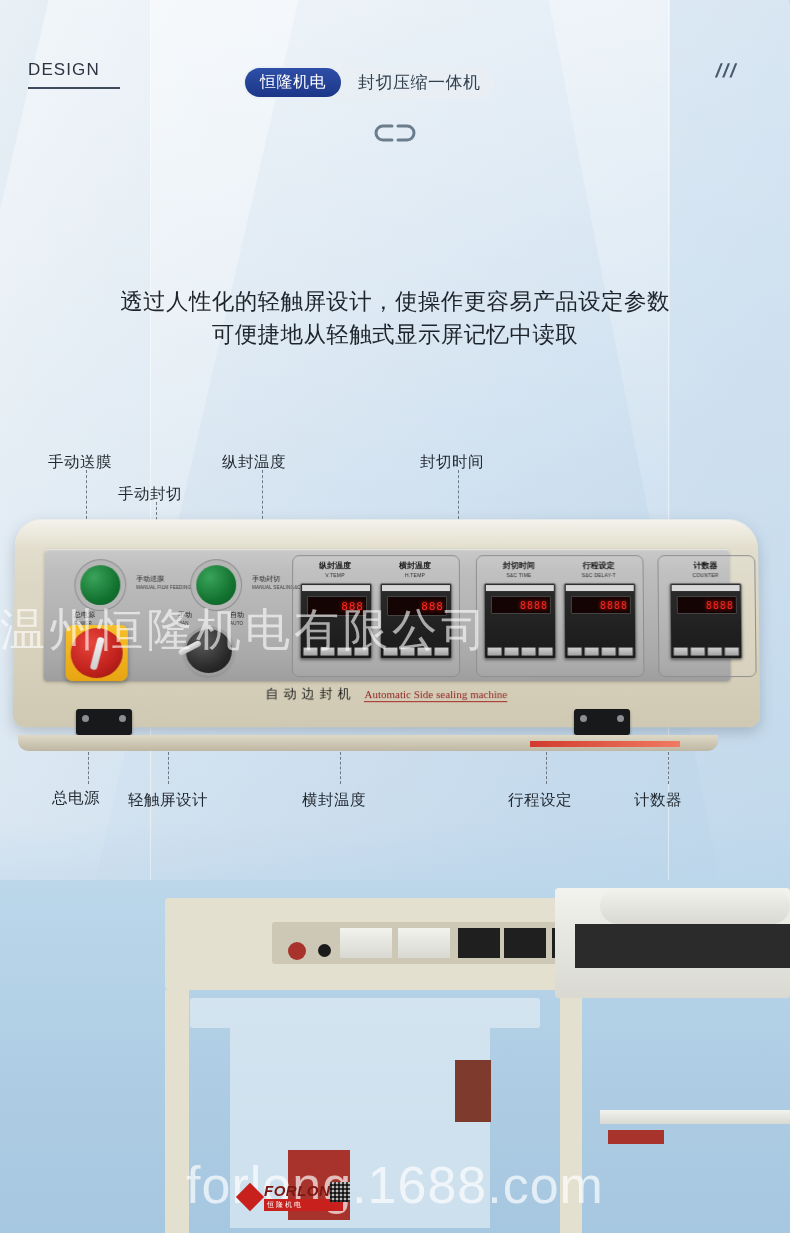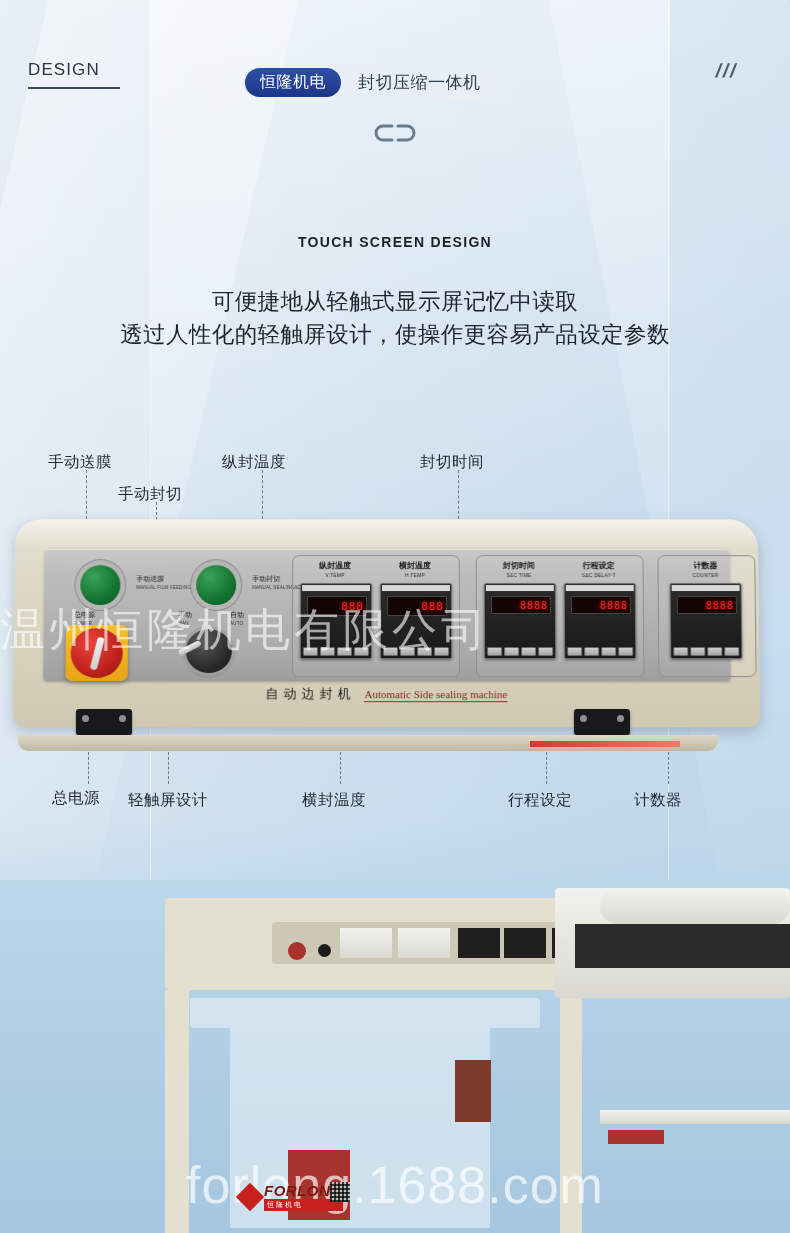--- a/index.html
+++ b/index.html
@@ -176,24 +176,23 @@
     <div class="subbar-text">封切压缩一体机</div>
   </div>
 
   <div class="linkicon">
     <svg width="48" height="26" viewBox="0 0 48 26">
       <path d="M21 6 H12 a7 7 0 0 0 0 14 h9" fill="none" stroke="#6b7d8c" stroke-width="3" stroke-linecap="round"></path>
       <path d="M27 6 H36 a7 7 0 0 1 0 14 h-9" fill="none" stroke="#6b7d8c" stroke-width="3" stroke-linecap="round"></path>
     </svg>
   </div>
 
-  <div class="h1-en">TOUCH SCREEN DESIGN</div>
   <div class="lead">
+    <div>透过人性化的轻触屏设计，使操作更容易产品设定参数</div>
     <div>可便捷地从轻触式显示屏记忆中读取</div>
-    <div>透过人性化的轻触屏设计，使操作更容易产品设定参数</div>
   </div>
 
   <div id="callout-layer">
       <div class="callout" style="left: 48px; top: 452px;">手动送膜</div>
       <div class="dash" style="left: 86px; top: 470px; height: 100px;"></div>
       <div class="callout" style="left: 118px; top: 484px;">手动封切</div>
       <div class="dash" style="left: 156px; top: 502px; height: 68px;"></div>
       <div class="callout" style="left: 222px; top: 452px;">纵封温度</div>
       <div class="dash" style="left: 262px; top: 470px; height: 100px;"></div>
       <div class="callout" style="left: 420px; top: 452px;">封切时间</div>

